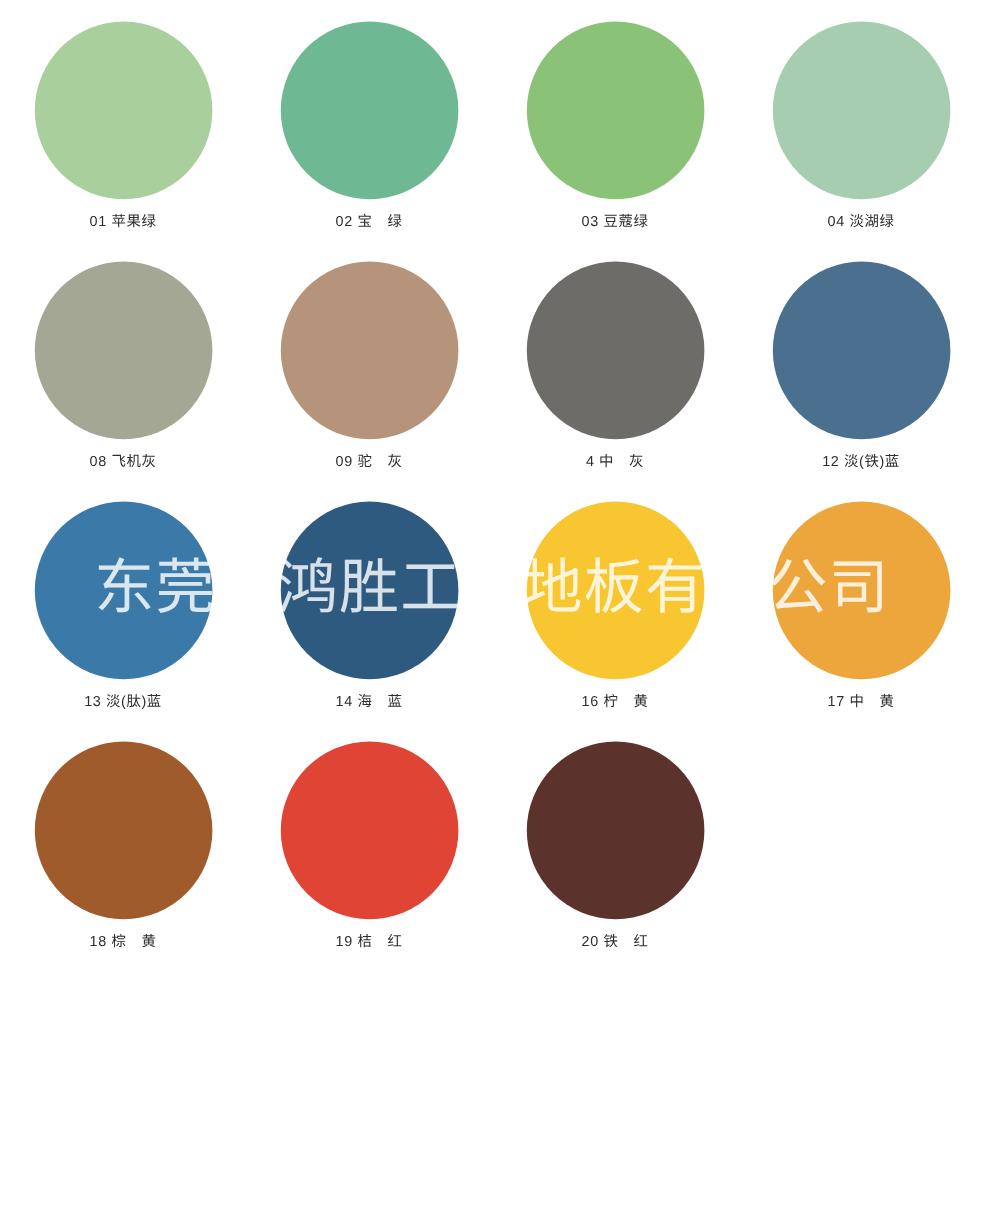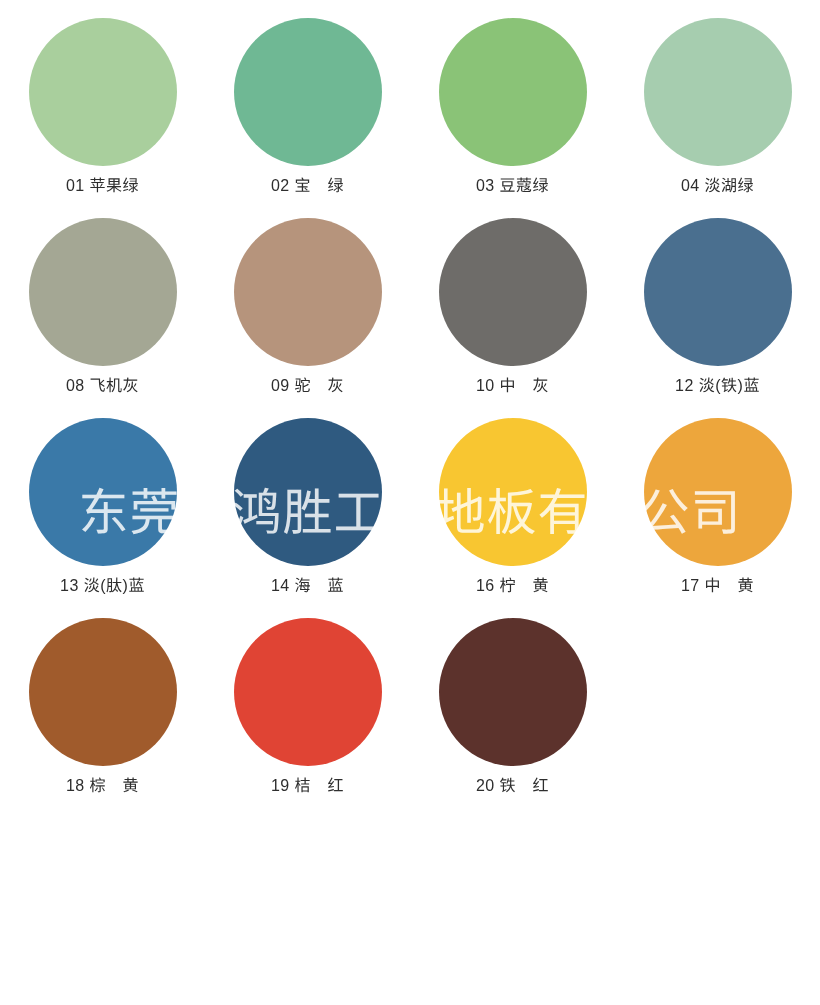--- a/index.html
+++ b/index.html
@@ -44,32 +44,32 @@
 
   .swatch-disc {
     width: 148px;
     height: 148px;
     border-radius: 50%;
     flex: 0 0 auto;
   }
 
   .swatch-label {
     margin-top: 12px;
-    font-size: 16px;
+    font-size: 12px;
     line-height: 1;
     color: #2e2e2e;
     letter-spacing: 0.5px;
     white-space: pre;
     font-family: "Liberation Sans", "DejaVu Sans", sans-serif;
   }
 
   #watermark {
     position: absolute;
     left: 0;
-    top: 484px;
+    top: 461px;
     width: 820px;
     height: 58px;
     display: flex;
     align-items: center;
     justify-content: center;
     z-index: 5;
     pointer-events: none;
   }
 
   #watermark-text {
@@ -106,21 +106,21 @@
       <div class="swatch-cell">
         <div class="swatch-disc" style="background-color: rgb(164, 167, 148);"></div>
         <div class="swatch-label">08 飞机灰</div>
       </div>
       <div class="swatch-cell">
         <div class="swatch-disc" style="background-color: rgb(182, 148, 124);"></div>
         <div class="swatch-label">09 驼　灰</div>
       </div>
       <div class="swatch-cell">
         <div class="swatch-disc" style="background-color: rgb(110, 108, 105);"></div>
-        <div class="swatch-label">10 中　灰</div>
+        <div class="swatch-label">4 中　灰</div>
       </div>
       <div class="swatch-cell">
         <div class="swatch-disc" style="background-color: rgb(74, 111, 143);"></div>
         <div class="swatch-label">12 淡(铁)蓝</div>
       </div>
       <div class="swatch-cell">
         <div class="swatch-disc" style="background-color: rgb(58, 121, 168);"></div>
         <div class="swatch-label">13 淡(肽)蓝</div>
       </div>
       <div class="swatch-cell">

